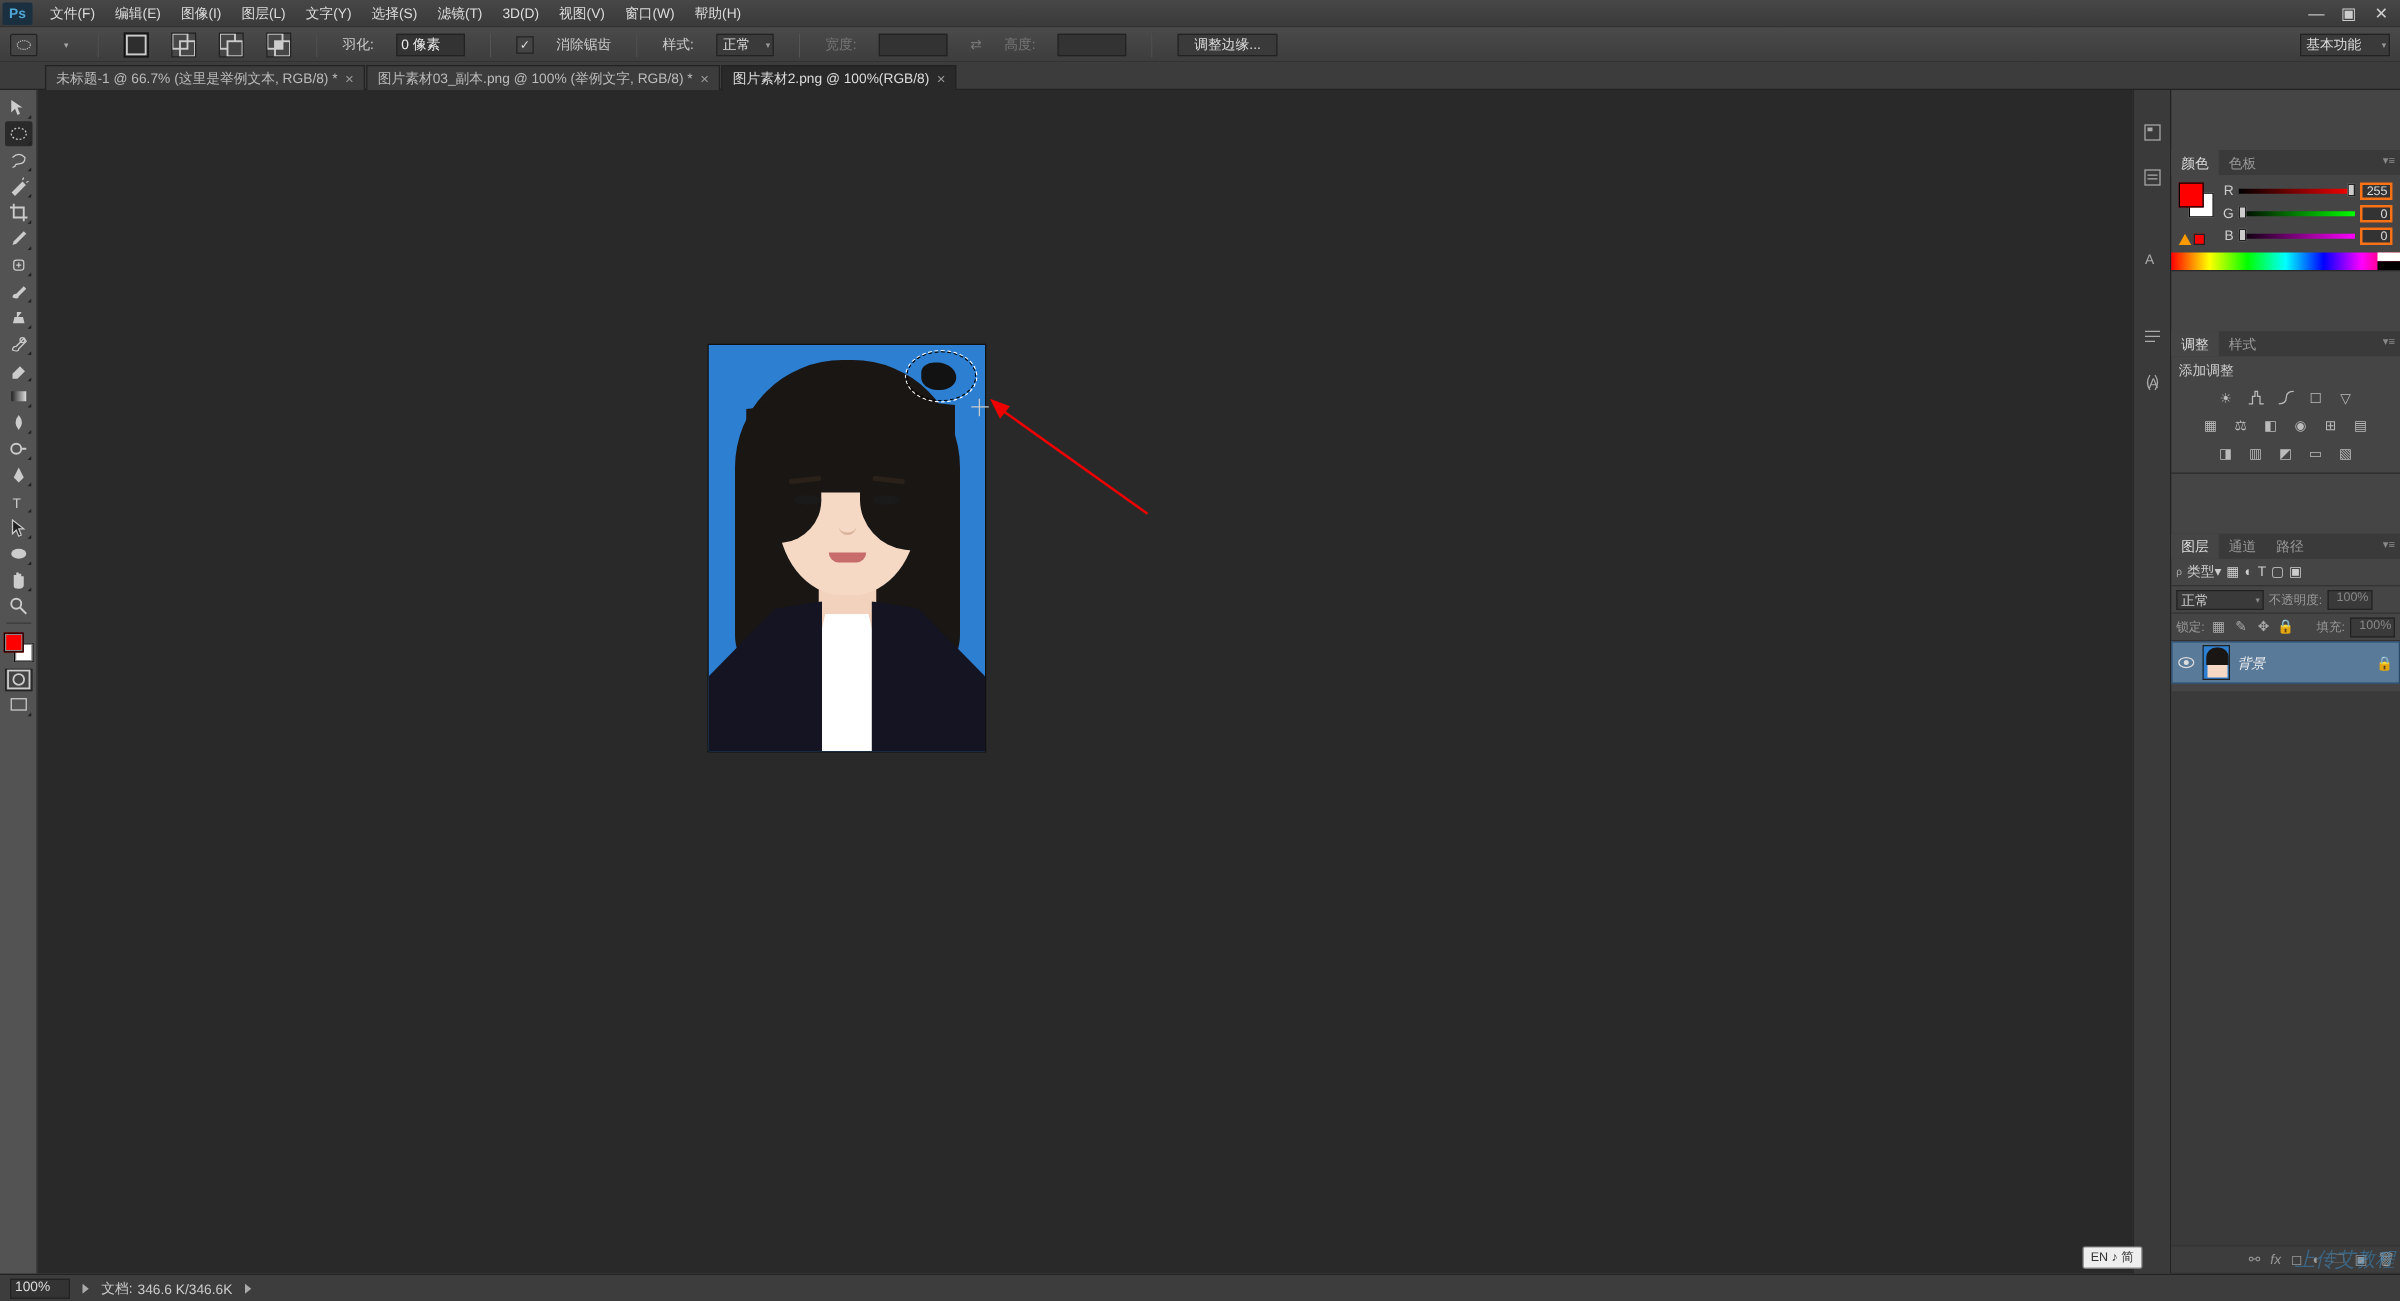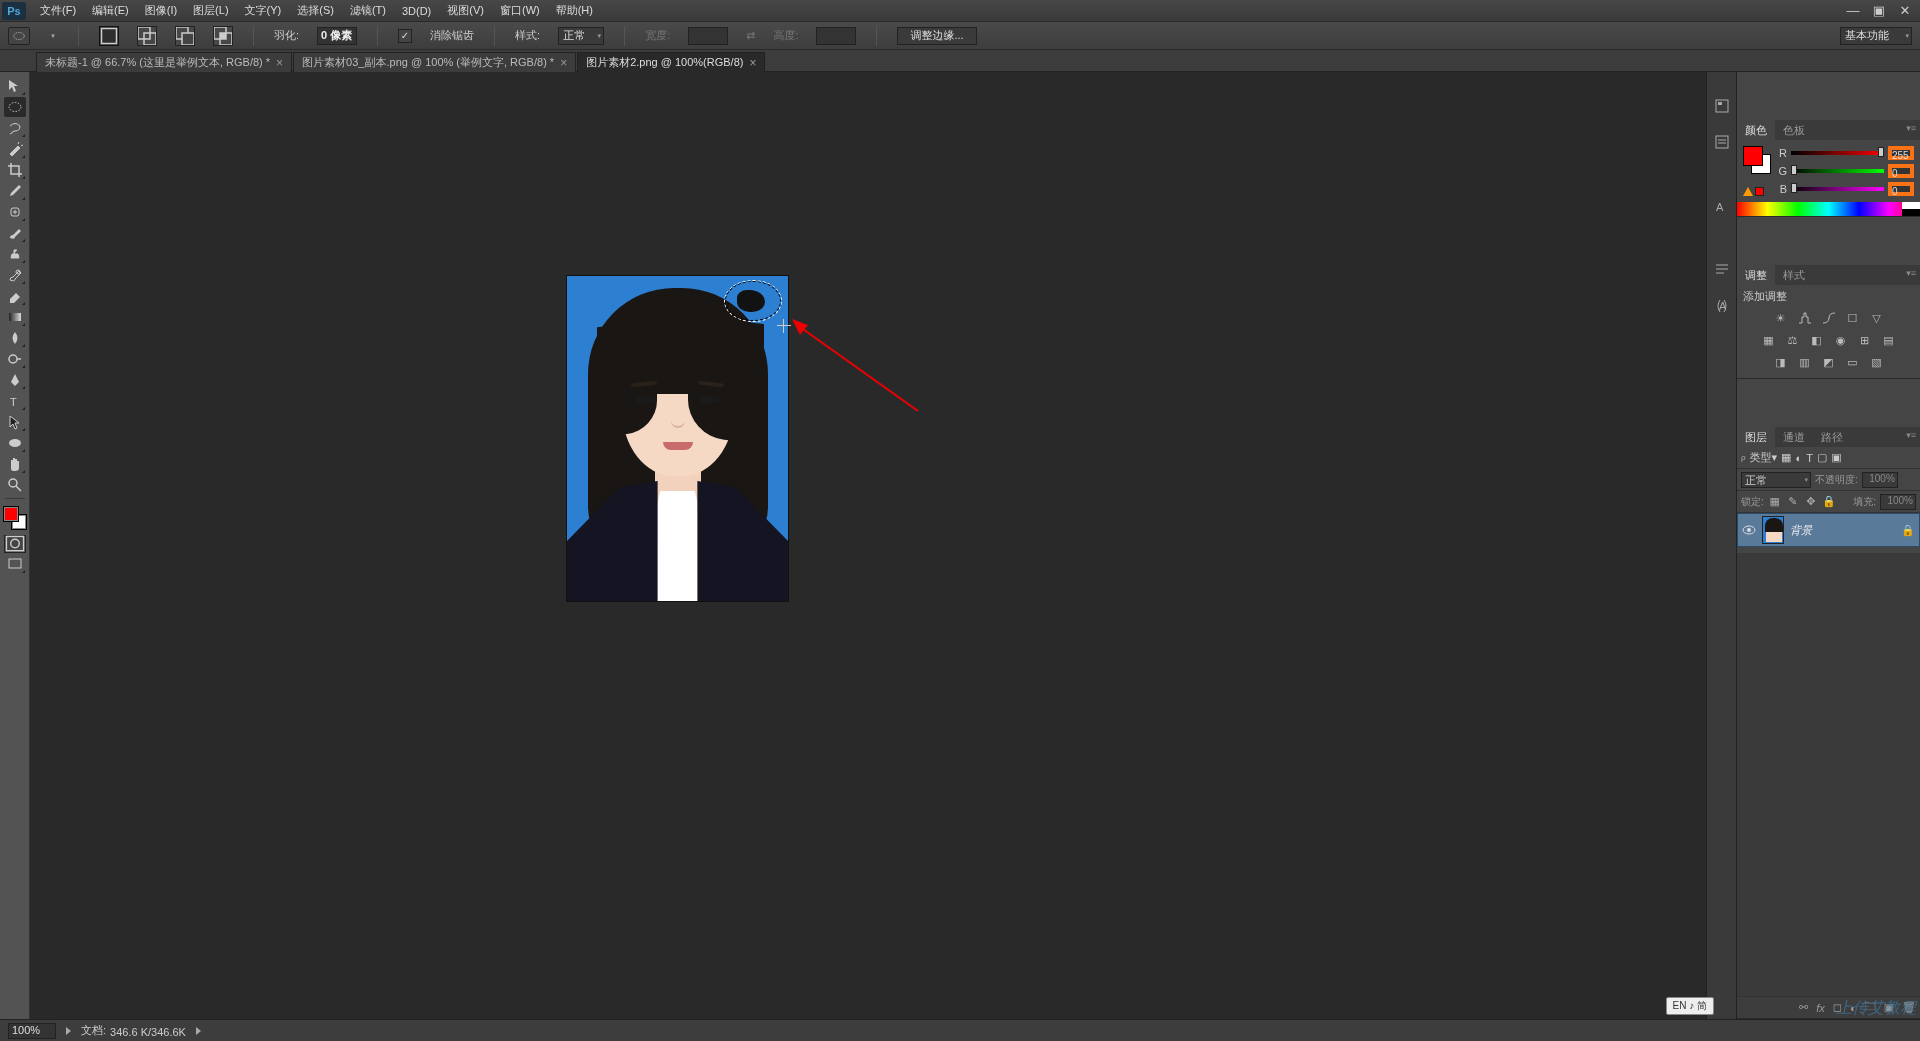--- a/index.html
+++ b/index.html
@@ -11,21 +11,21 @@
 .menubar .spacer { flex: 1; }
 .menubar .win-btn { width: 26px; height: 18px; display: flex; align-items: center; justify-content: center; color: #ccc; cursor: pointer; font-size: 13px; }
 .optbar { height: 28px; background: linear-gradient(to bottom, #4a4a4a, #3d3d3d); border-bottom: 1px solid #2a2a2a; display: flex; align-items: center; padding: 0 8px; gap: 18px; }
 .optbar .tool-preview { width: 22px; height: 18px; border: 1px solid #222; background: #444; display: flex; align-items: center; justify-content: center; border-radius: 2px; }
 .optbar .tool-preview svg { width: 14px; height: 12px; }
 .optbar .dd-arrow { width: 10px; height: 18px; display: flex; align-items: center; justify-content: center; color: #aaa; font-size: 7px; }
 .optbar .sep { width: 1px; height: 20px; background: #2f2f2f; margin: 0 2px; border-right: 1px solid #555; }
 .optbar .icon-btn { width: 20px; height: 20px; border: 1px solid #222; background: #474747; display: flex; align-items: center; justify-content: center; cursor: pointer; }
 .optbar .icon-btn.active { background: #2e2e2e; border-color: #111; }
 .optbar label { color: #ccc; }
-.optbar .num-input { width: 40px; height: 18px; background: #333; border: 1px solid #222; color: #eee; padding: 0 3px; font-weight: bold; }
+.optbar .num-input { width: 55px; height: 18px; background: #333; border: 1px solid #222; color: #eee; padding: 0 3px; }
 .optbar .chk { width: 14px; height: 14px; border: 1px solid #222; background: #444; display: flex; align-items: center; justify-content: center; font-size: 10px; color: #ddd; }
 .optbar .select { height: 18px; background: #3a3a3a; border: 1px solid #222; color: #ddd; padding: 0 14px 0 4px; position: relative; min-width: 46px; }
 .optbar .select .arr { position: absolute; right: 2px; top: 4px; font-size: 7px; color: #999; }
 .optbar .disabled { color: #777; }
 .optbar .action-btn { height: 18px; padding: 0 12px; background: #3a3a3a; border: 1px solid #222; color: #ddd; display: flex; align-items: center; cursor: pointer; }
 .optbar .right-group { margin-left: auto; display: flex; align-items: flex-start; }
 .optbar .select.workspace { min-width: 72px; }
 .tabbar { height: 22px; background: #3c3c3c; border-bottom: 1px solid #222; display: flex; align-items: flex-end; padding-left: 36px; }
 .tabbar .tab { height: 20px; padding: 0 8px; display: flex; align-items: center; gap: 6px; background: #3c3c3c; border: 1px solid #222; border-bottom: none; color: #bbb; margin-right: 1px; cursor: pointer; position: relative; top: 1px; }
 .tabbar .tab.active { background: #292929; color: #ddd; }
@@ -79,21 +79,21 @@
 .color-panel .swatch2 .bg { position: absolute; right: 0; bottom: 0; width: 20px; height: 20px; background: #fff; border: 1px solid #000; }
 .sliders { flex: 1; display: flex; flex-direction: column; gap: 4px; }
 .srow { display: flex; align-items: center; gap: 4px; }
 .srow .lb { width: 10px; text-align: right; color: #ccc; }
 .srow .track { flex: 1; height: 10px; position: relative; }
 .srow .track .bar { position: absolute; left: 0; right: 0; top: 3px; height: 4px; }
 .srow .track.r .bar { background: linear-gradient(to right, #000, #f00); }
 .srow .track.g .bar { background: linear-gradient(to right, #000, #0f0); }
 .srow .track.b .bar { background: linear-gradient(to right, #000, #f0f); }
 .srow .track .thumb { position: absolute; top: -1px; width: 6px; height: 10px; background: #ccc; border: 1px solid #222; }
-.srow .val { width: 26px; height: 14px; background: #333; border: 4px solid #f97316; color: #ddd; text-align: right; padding-right: 15px; font-size: 10px; }
+.srow .val { width: 26px; height: 14px; background: #333; border: 2px solid #f97316; color: #ddd; text-align: right; padding-right: 2px; font-size: 10px; }
 .spectrum { height: 14px; background: linear-gradient(to right, #f00, #ff0, #0f0, #0ff, #00f, #f0f, #f00); margin: 0; position: relative; }
 .spectrum .bw { position: absolute; right: 0; top: 0; width: 18px; height: 14px; display: flex; flex-direction: column; }
 .spectrum .bw div { flex: 1; } .spectrum .bw .w { background: #fff; } .spectrum .bw .k { background: #000; }
 .warn-tri { position: absolute; left: 6px; bottom: 20px; width: 0; height: 0; border-left: 5px solid transparent; border-right: 5px solid transparent; border-bottom: 9px solid #f90; }
 .warn-sq { position: absolute; left: 18px; bottom: 20px; width: 9px; height: 9px; background: #f00; border: 1px solid #222; }
 .adjust-body { padding: 4px 6px 8px; }
 .adj-row { display: flex; justify-content: center; gap: 6px; margin-top: 6px; }
 .adj-ic { width: 18px; height: 16px; display: flex; align-items: center; justify-content: center; cursor: pointer; color: #bbb; }
 .layers-body { display: flex; flex-direction: column; }
 .lay-optrow { height: 22px; display: flex; align-items: center; padding: 0 4px; gap: 4px; border-bottom: 1px solid #333; }

